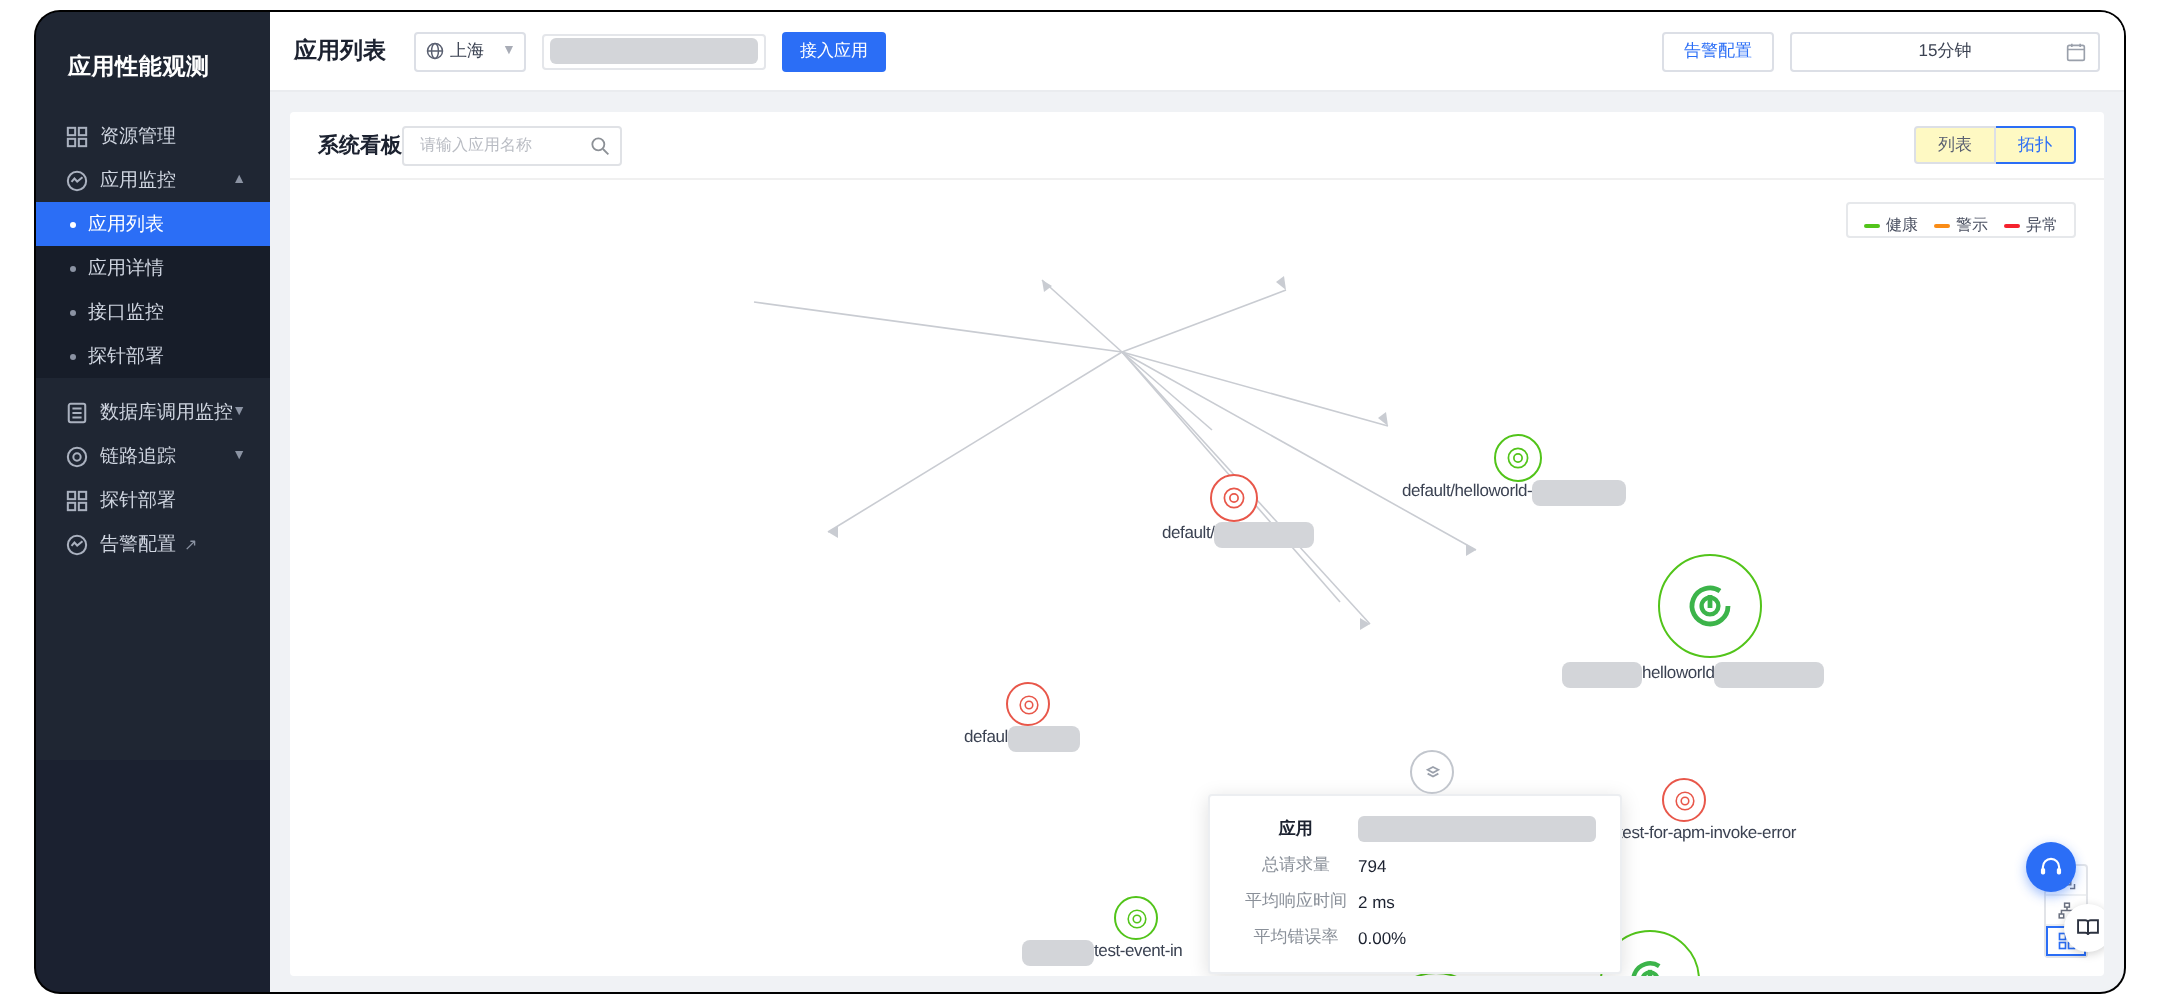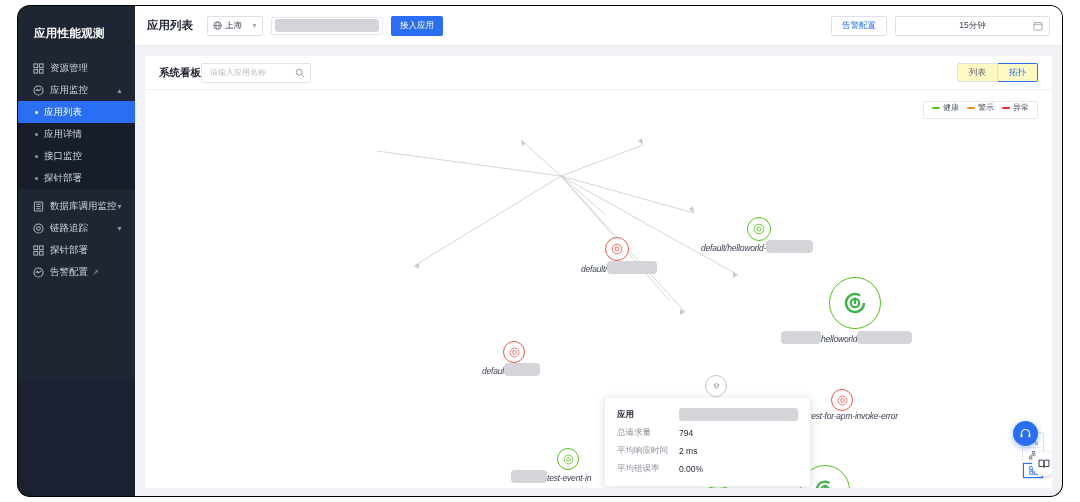--- a/index.html
+++ b/index.html
@@ -240,21 +240,21 @@
     left: 0; top: 35px;
     width: 907px; height: 397px;
     overflow: hidden;
   }
   .legend {
     position: absolute; right: 14px; top: 10px;
     height: 18px;
     border: 1px solid #e6e8eb;
     border-radius: 2px;
     background: #fff;
-    display: flex; align-items: flex-start;
+    display: flex; align-items: flex-end;
     gap: 8px; padding: 0 8px;
     font-size: 8px; color: #4b5162;
   }
   .legend span.k { display: flex; align-items: center; gap: 3px; }
   .legend i {
     width: 8px; height: 2px; display: inline-block; border-radius: 1px;
   }
 
   
   .node {
@@ -265,38 +265,37 @@
     border-radius: 50%;
     border: 1.2px solid;
     display: flex; align-items: center; justify-content: center;
     background: #fff;
   }
   .node-label {
     position: absolute;
     font-size: 8.5px;
     color: #3b4252;
     white-space: nowrap;
-    display: flex; align-items: flex-end;
+    display: flex; align-items: flex-start;
     letter-spacing: -0.2px;
-    font-style: italic;
   }
   .node-label .redact { height: 13px; border-radius: 4px; }
 
   
   .tooltip {
     position: absolute;
     left: 459px; top: 306px;
     width: 207px; height: 90px;
     background: #fff;
     border: 1px solid #eceef1;
     border-radius: 2px;
     box-shadow: 0 2px 10px rgba(0,0,0,.13);
     padding: 10px 12px 0 12px;
   }
-  .tt-row { display: flex; align-items: center; margin-bottom: 6px; }
+  .tt-row { display: flex; align-items: center; margin-bottom: 6px; text-align: center; }
   .tt-k {
     width: 62px; font-size: 8.5px; color: #8a9099;
   }
   .tt-k.b { color: #1c2230; font-weight: bold; }
   .tt-v { font-size: 8.5px; color: #1c2230; }
   .tt-row .redact { width: 120px; height: 13px; border-radius: 3px; }
 
   
   .tools {
     position: absolute; right: 8px; bottom: 9px;

